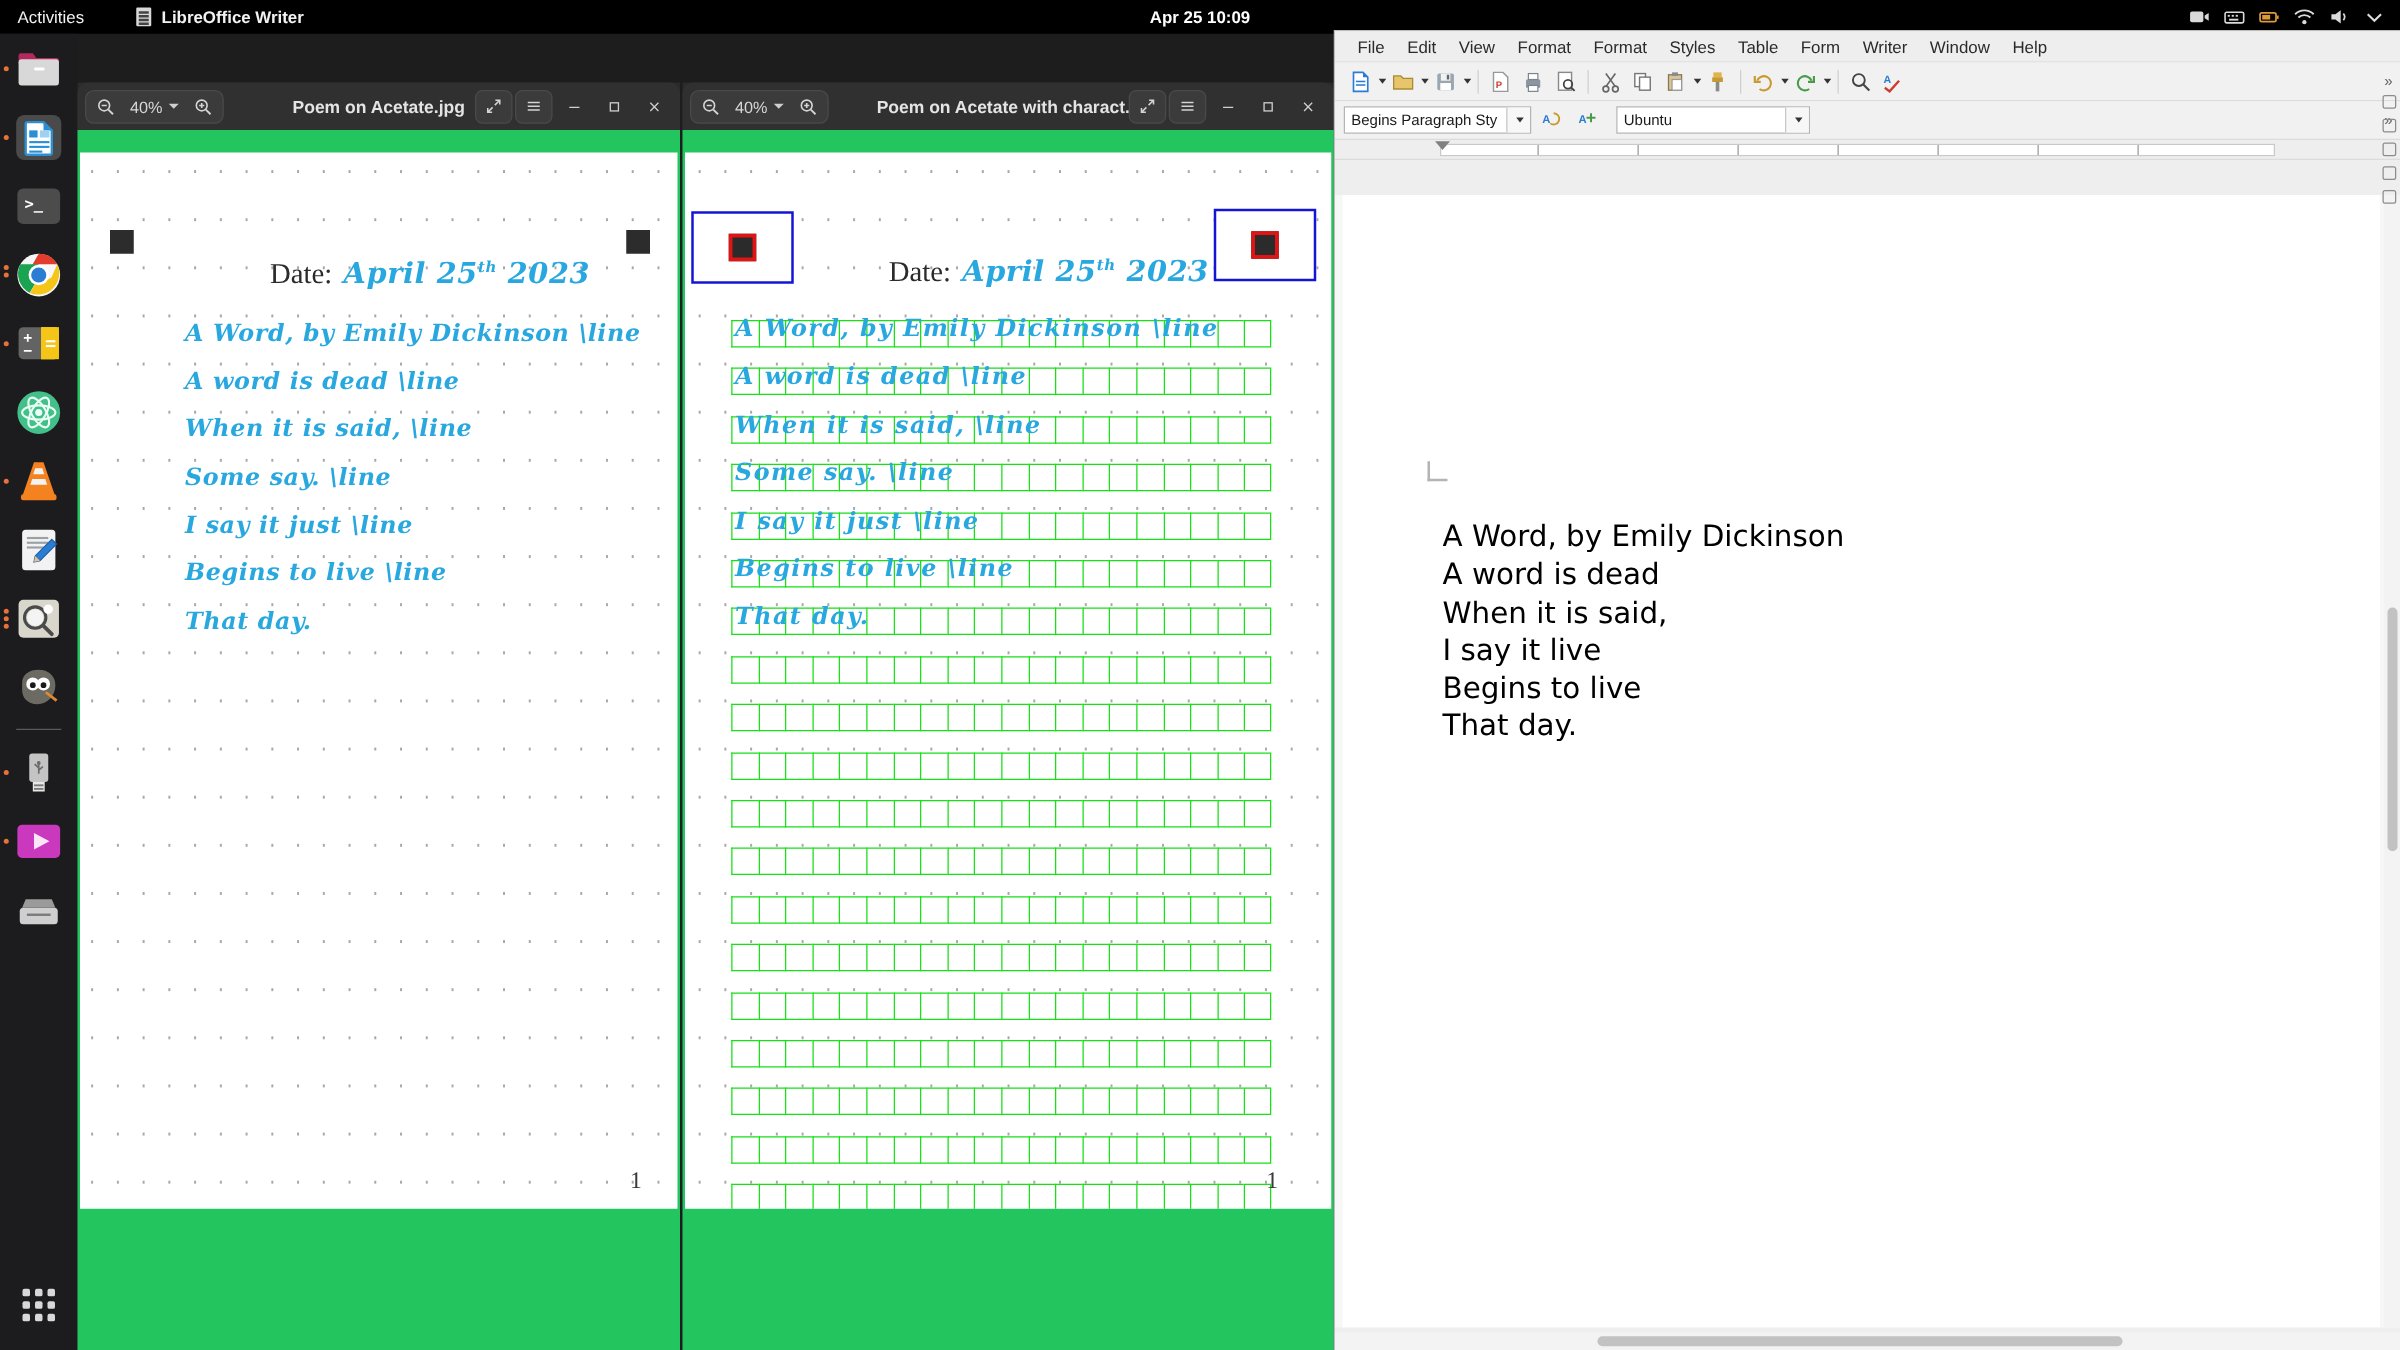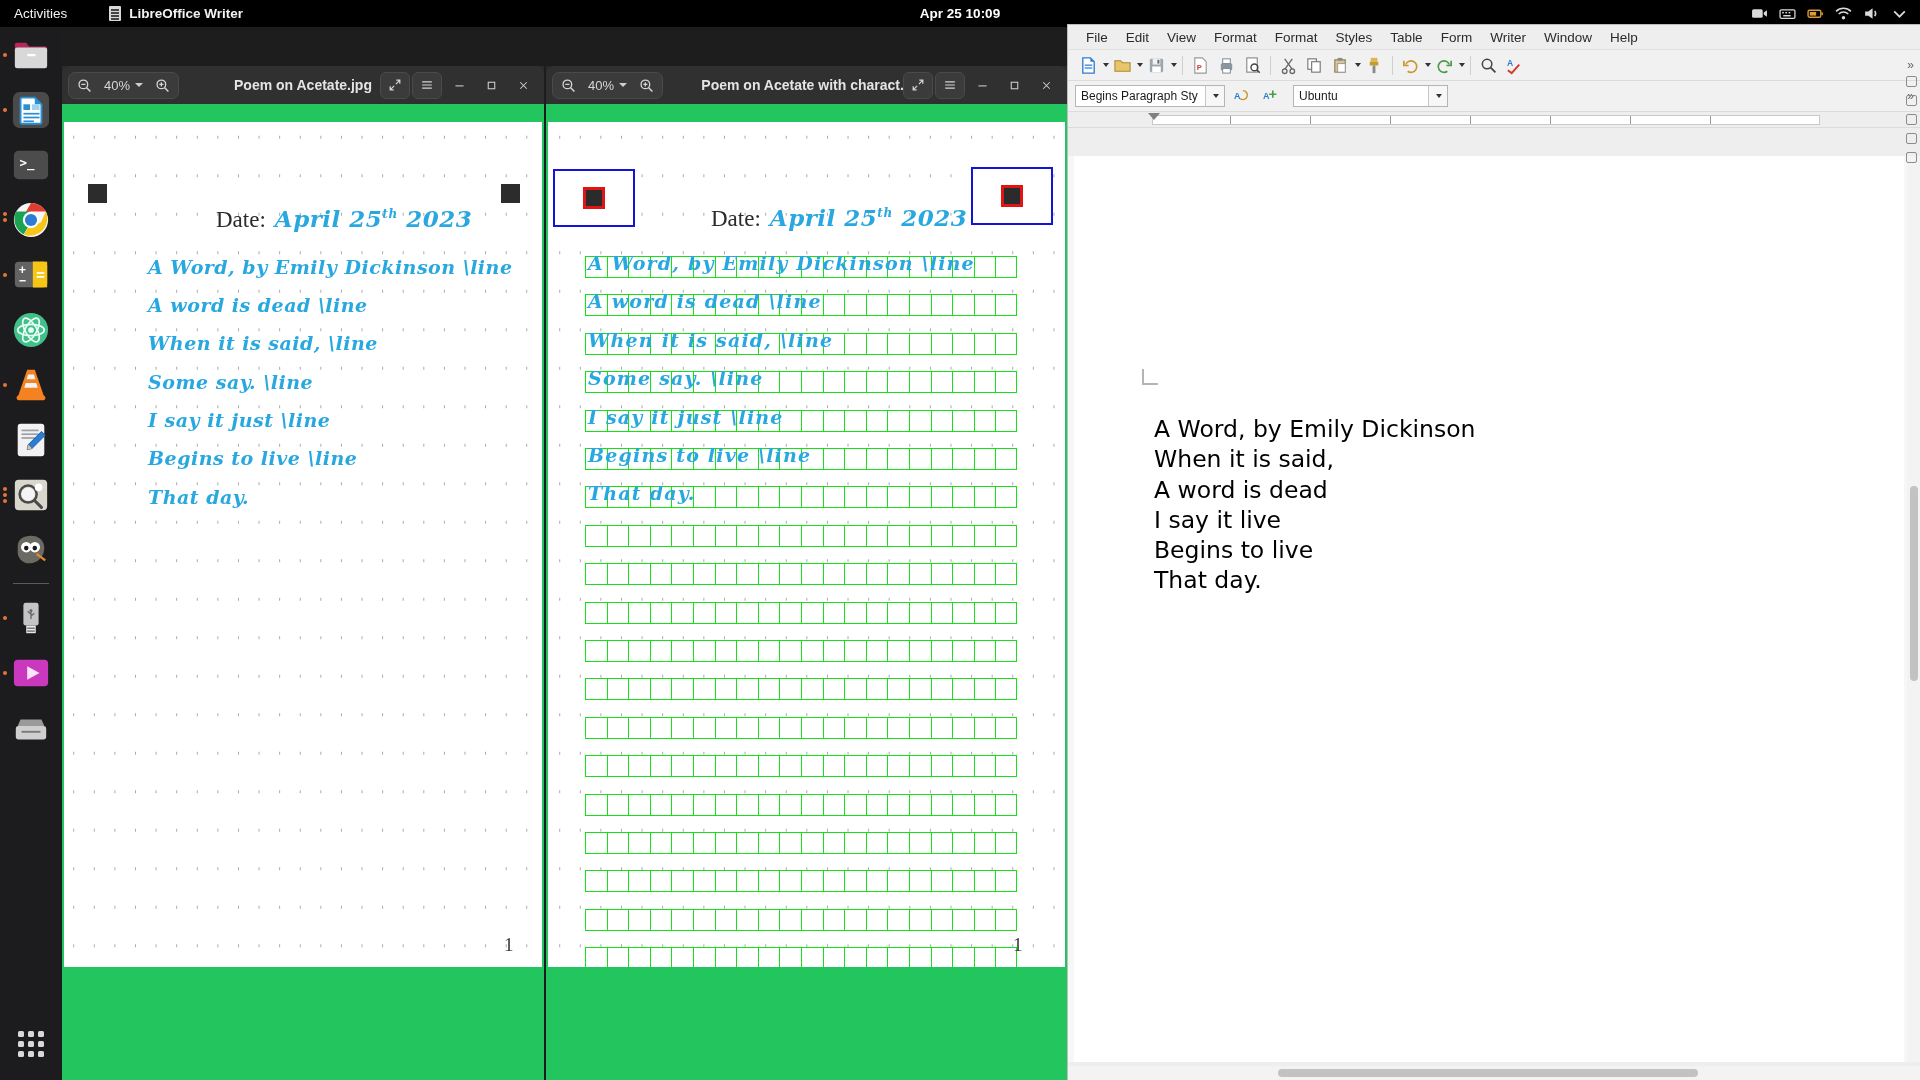--- a/index.html
+++ b/index.html
@@ -1164,22 +1164,22 @@
     <span class="ruler-tick" style="left:482px"></span>
     <span class="ruler-tick" style="left:562px"></span>
     <span class="ruler-tick" style="left:642px"></span>
   </div>
 
   <div id="lo-canvas">
     <div id="lo-page">
       <div id="corner-mark"></div>
       <div id="doc-text">
         <div>A Word, by Emily Dickinson</div>
+        <div>A word is dead</div>
         <div>When it is said,</div>
-        <div>A word is dead</div>
         <div>I say it live</div>
         <div>Begins to live</div>
         <div>That day.</div>
       </div>
     </div>
   </div>
 
   <div id="lo-vscroll">
     <div id="lo-vthumb"></div>
   </div>

